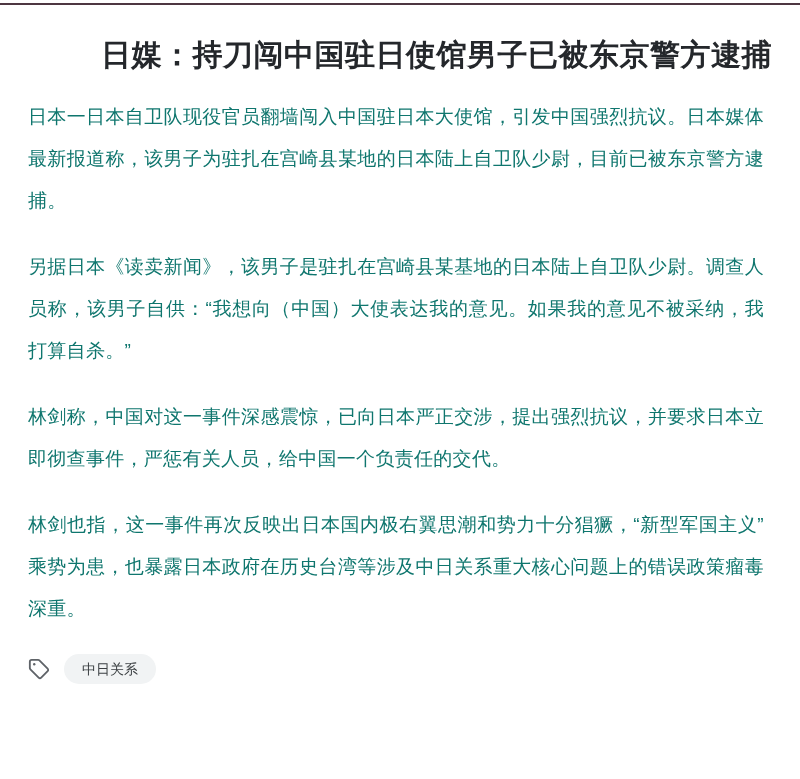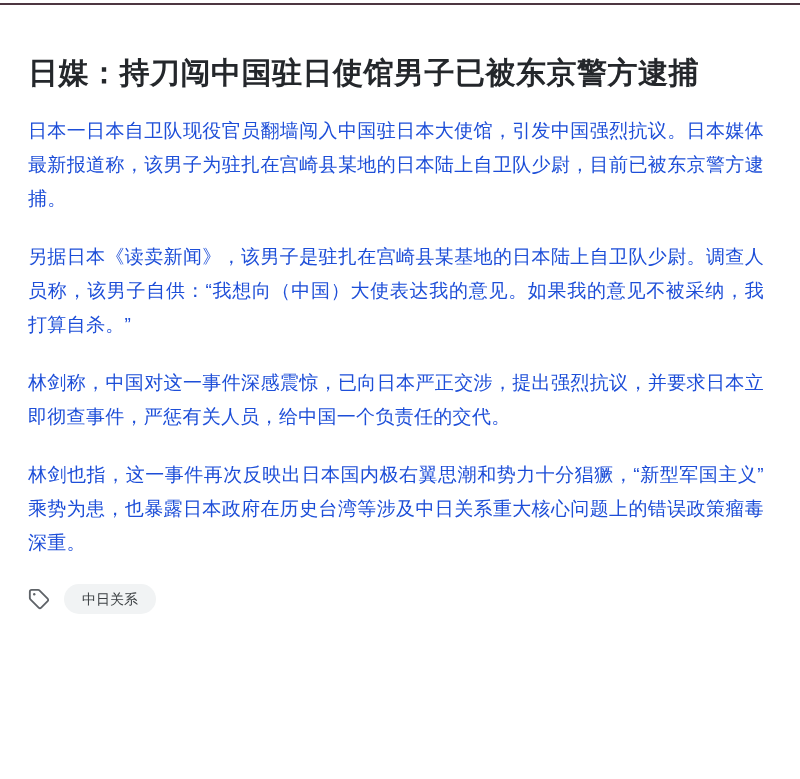--- a/index.html
+++ b/index.html
@@ -15,32 +15,33 @@
   }
   .top-accent-line {
     margin-top: 3px;
     height: 2px;
     width: 100%;
   }
   .content {
     padding: 0 28px;
   }
   h1.article-title {
-    margin-top: 49px;
+    margin-top: 31px;
     margin-bottom: 22px;
     font-size: 30px;
     line-height: 38px;
     font-weight: 700;
     color: #24272b;
     letter-spacing: 0.5px;
+    text-align: right;
   }
   .article-body p {
     font-size: 19px;
-    line-height: 34px;
-    color: #1d4ed8;
+    line-height: 42px;
+    color: #0f766e;
     margin: 0 8px 24px 0;
     text-align: justify;
     letter-spacing: 0.3px;
   }
   .tag-row {
     display: flex;
     align-items: center;
     margin-top: 16px;
     padding: 0 28px;
     gap: 14px;

